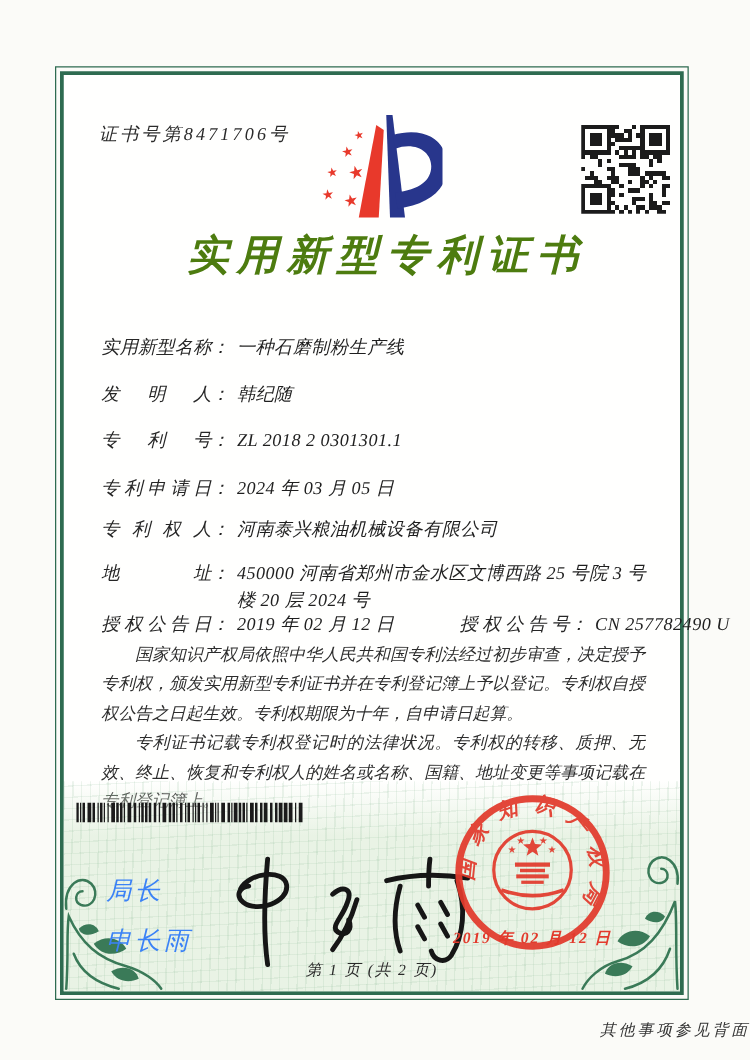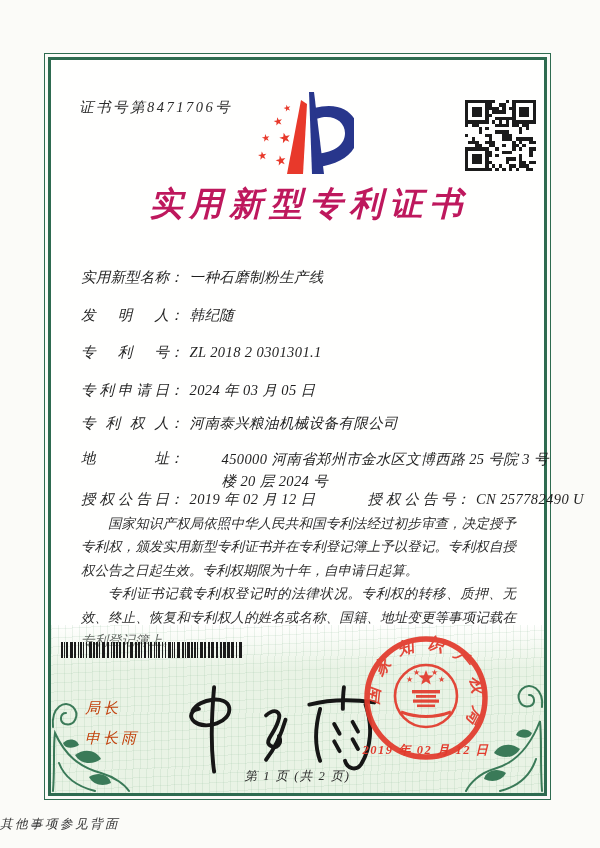--- a/index.html
+++ b/index.html
@@ -15,50 +15,50 @@
   }
   .frame{
     position:absolute;left:48px;top:57px;width:499px;height:739px;
     border:3px solid var(--green);outline:1px solid var(--green);outline-offset:3px;
     background:#fffffe;
   }
   .certno{position:absolute;left:28px;top:38px;font-size:14.5px;letter-spacing:2.5px;color:#2b2b2b;}
   .logo{position:absolute;left:203px;top:24px;width:100px;height:92px;}
   .qr{position:absolute;left:414px;top:40px;width:71px;height:71px;}
   .title{position:absolute;left:0;right:0;top:122px;text-align:center;
-    font-size:33px;font-weight:bold;letter-spacing:7px;color:#be185d;padding-left:24px;}
+    font-size:33px;font-weight:bold;letter-spacing:7px;color:#4d7c0f;padding-left:24px;}
   .fields{position:absolute;left:30px;right:24px;top:200px;height:270px;font-size:14.5px;}
   .frow{position:absolute;left:0;right:0;white-space:nowrap;}
   .flabel{display:inline-block;width:88px;text-align:justify;text-align-last:justify;color:#262626;}
   .colon{margin-right:6px;}
   .fvalue{letter-spacing:.4px;color:#1f1f1f;}
-  .addrval{display:inline-block;white-space:normal;width:338px;vertical-align:top;line-height:1.5;margin-left:32px;}
+  .addrval{display:inline-block;white-space:normal;width:338px;vertical-align:top;line-height:1.5;}
   .pair2{margin-left:52px;}
   .bodytext{position:absolute;left:30px;right:28px;top:452px;font-size:13.5px;line-height:1.74;
     text-align:justify;color:#2d2d2d;}
   .bodytext p{margin:0;text-indent:2em;}
   .greenband{position:absolute;left:0;right:0;bottom:0;height:168px;pointer-events:none;
     background:
       repeating-linear-gradient(91deg, rgba(122,175,135,.14) 0 1px, rgba(0,0,0,0) 1px 7px),
       repeating-linear-gradient(-3deg, rgba(122,175,135,.12) 0 1px, rgba(0,0,0,0) 1px 9px),
       linear-gradient(to bottom, rgba(233,243,229,0), var(--tint) 26%);}
   .orn{position:absolute;bottom:-2px;pointer-events:none;}
   .orn-left{left:-2px;}
   .orn-right{right:-2px;transform:scaleX(-1);}
   .barcode{position:absolute;left:10px;top:582px;width:184px;height:16px;}
-  .bureau{position:absolute;left:34px;top:633px;font-size:15px;line-height:2.0;
-    letter-spacing:3px;color:#c2410c;}
+  .bureau{position:absolute;left:34px;top:633px;font-size:20px;line-height:2.0;
+    letter-spacing:3px;color:#3b82f6;}
   .sig{position:absolute;left:122px;top:618px;width:238px;height:104px;}
   .seal{position:absolute;left:300px;top:566px;width:150px;height:150px;}
   .seal svg{opacity:.93;}
   .sealdate{position:absolute;left:-6px;right:-6px;top:116px;text-align:center;color:var(--red);
     font-size:12.5px;font-weight:bold;letter-spacing:1.5px;}
   .pageno{position:absolute;left:0;right:0;bottom:8px;text-align:center;font-size:12.5px;
     letter-spacing:1.5px;color:#2a2a2a;}
-  .backnote{position:absolute;left:0;right:0;top:816px;text-align:left;font-size:12.5px;
+  .backnote{position:absolute;left:0;right:0;top:816px;text-align:right;font-size:12.5px;
     letter-spacing:2.5px;color:#333;}
 </style>
 </head>
 <body>
 
 <div class="page">
   <div class="frame">
 
     <div class="certno">证书号第8471706号</div>
 

